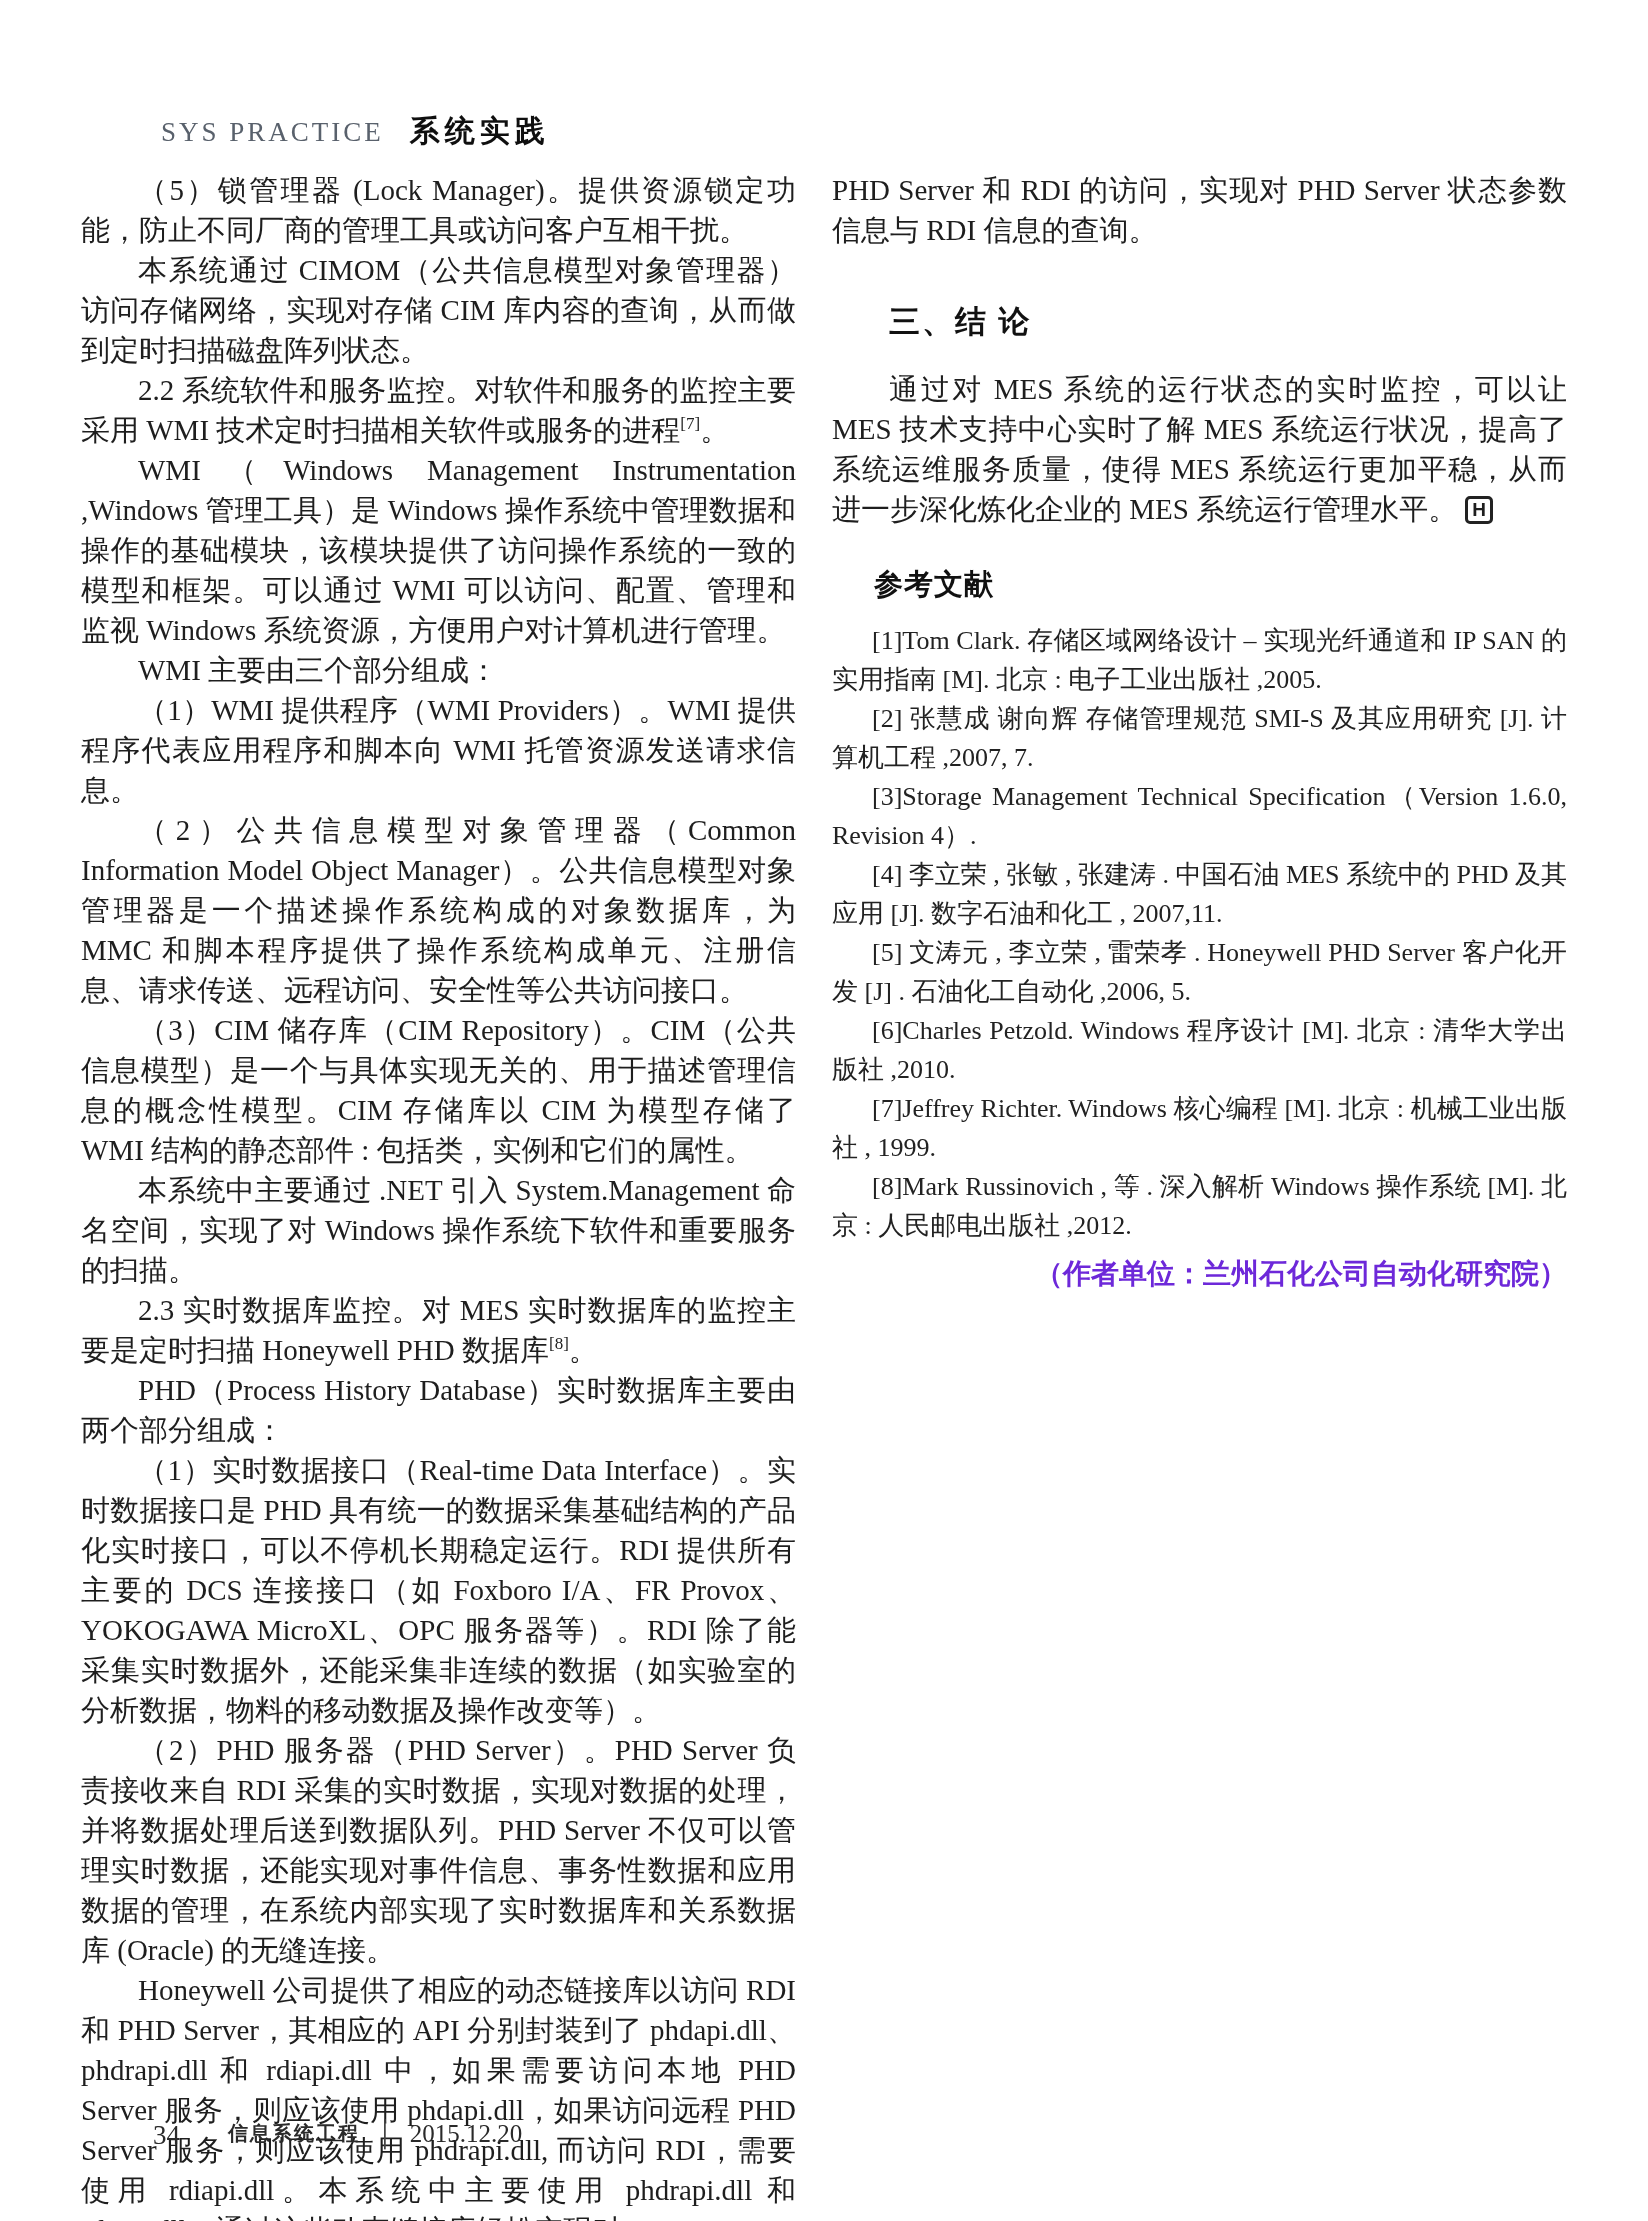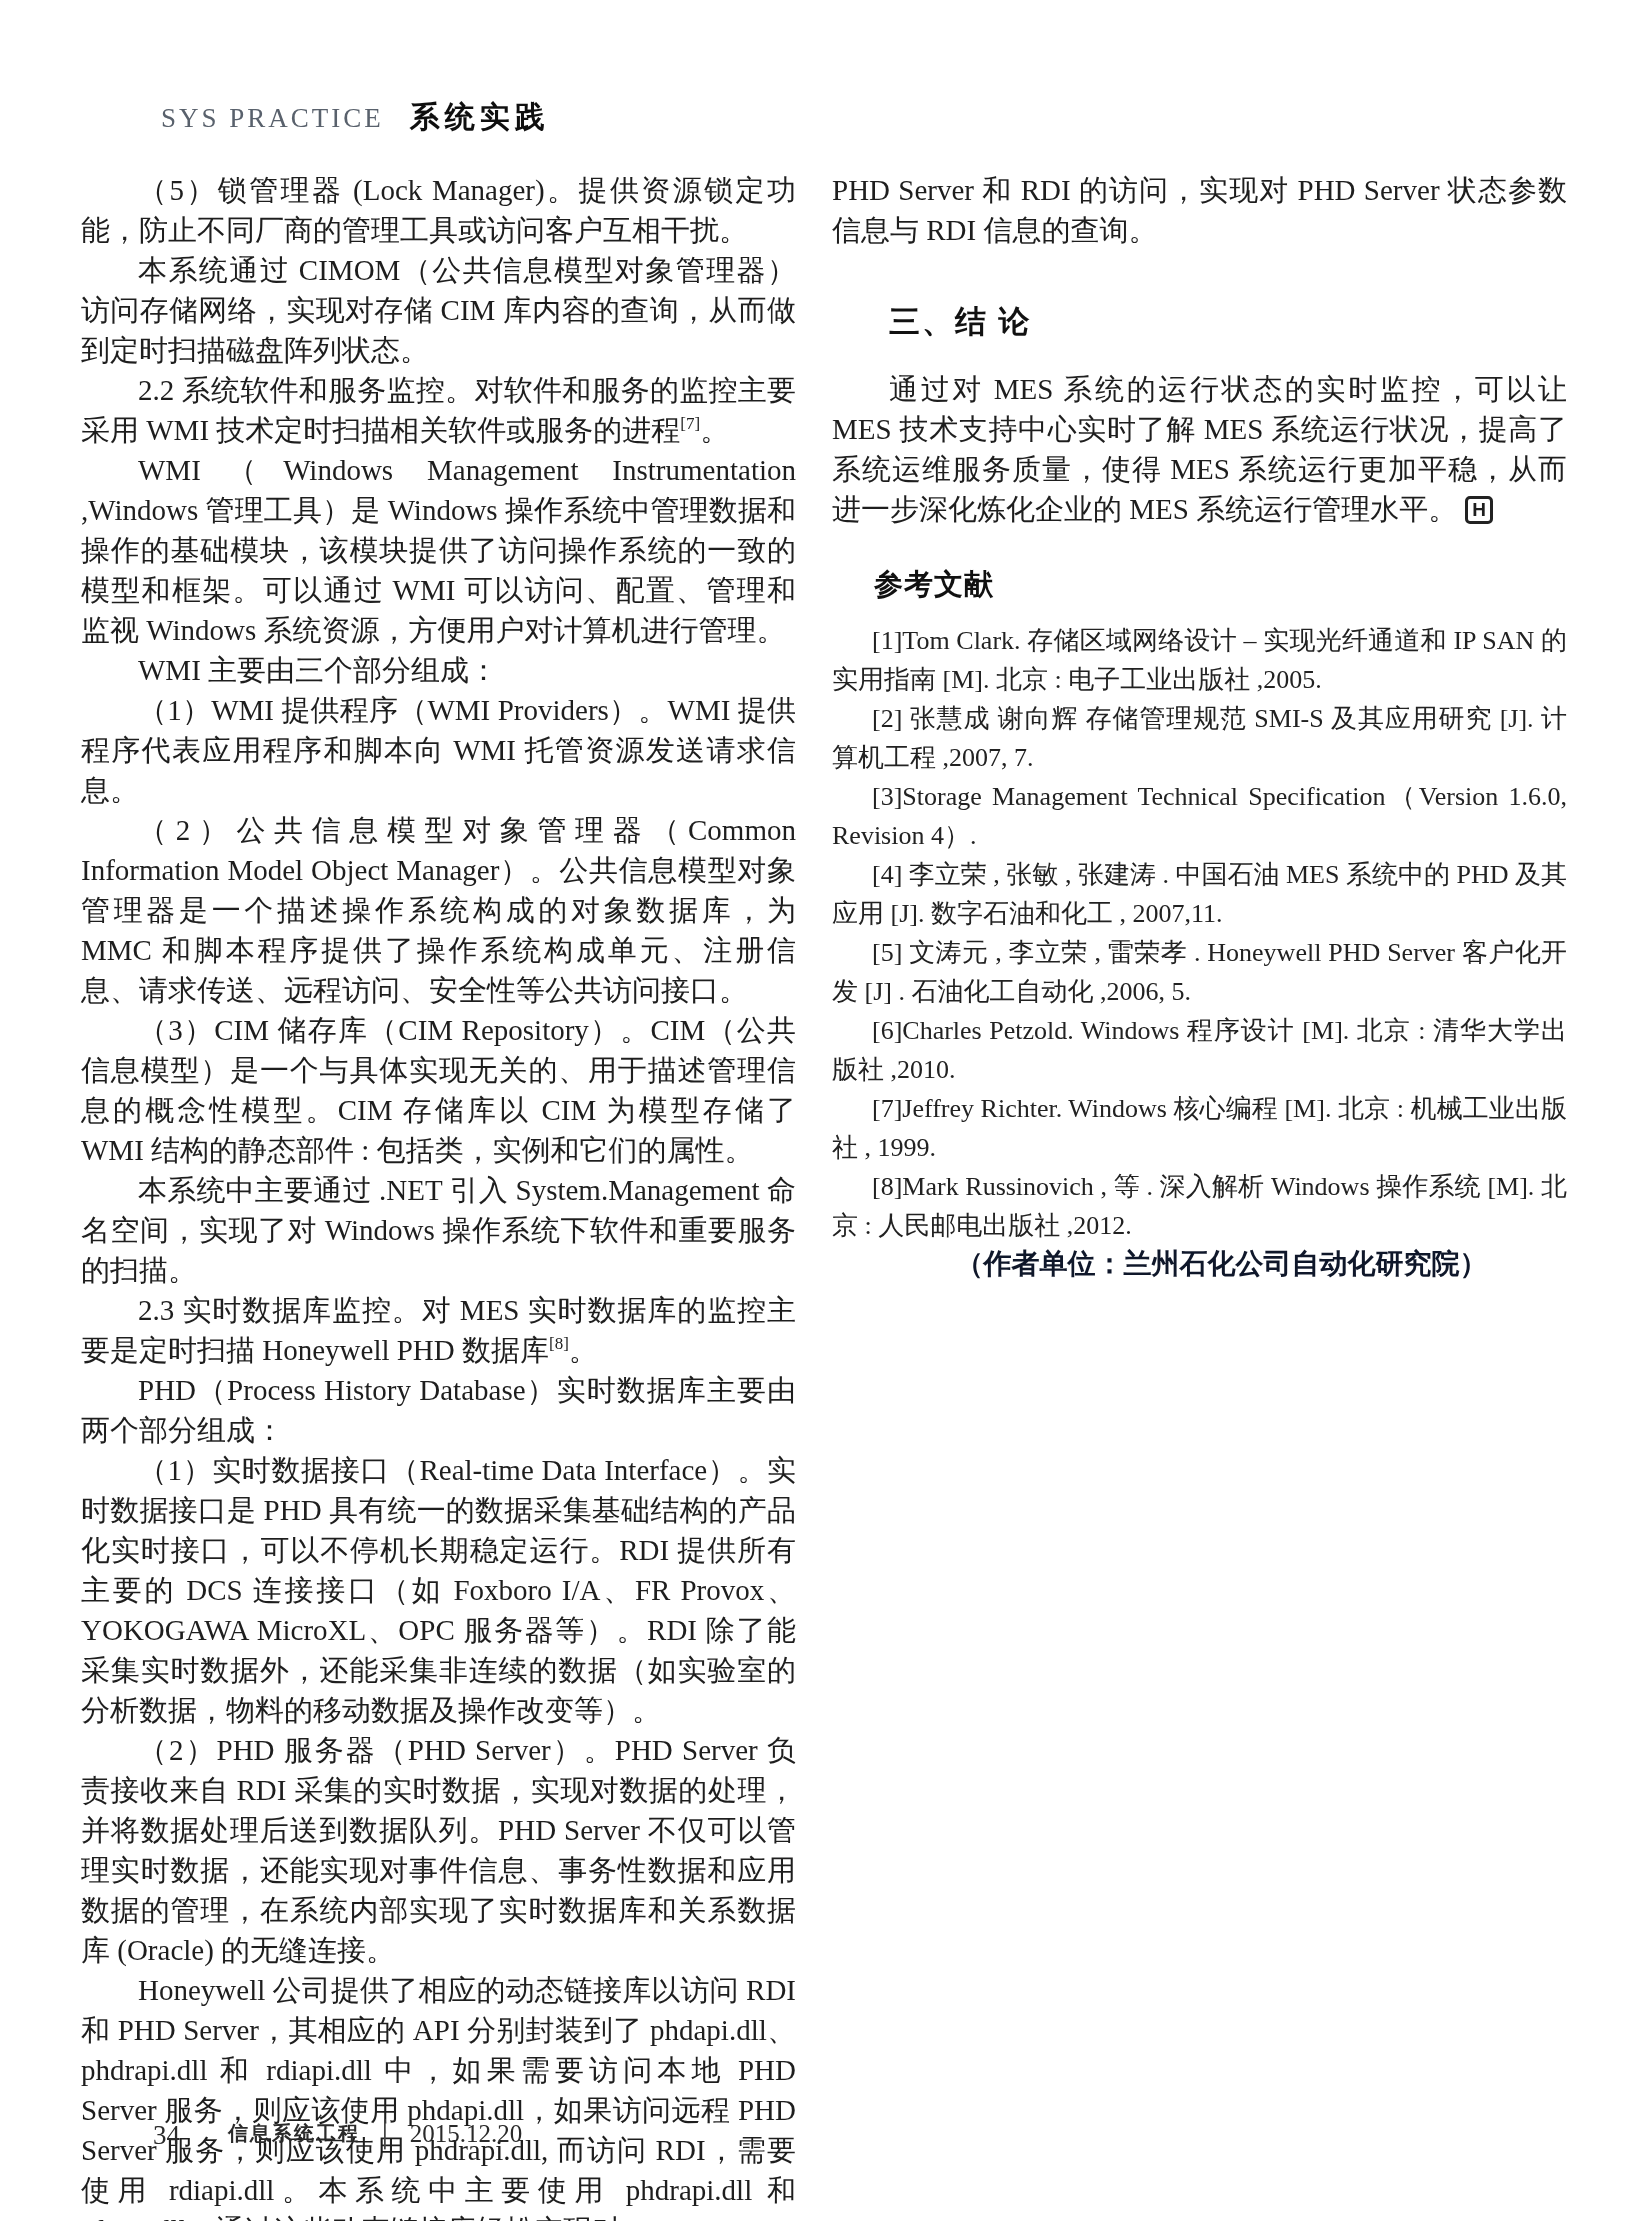--- a/index.html
+++ b/index.html
@@ -2,21 +2,21 @@
 <html><head>
 <meta charset="utf-8">
 <style>
   * { margin:0; padding:0; box-sizing:border-box; }
   html,body { background:#e8e8e8; }
   .page {
     position:relative; width:1648px; height:2222px; margin:0 auto;
     background:#ffffff; overflow:hidden;
     font-family:"Liberation Serif","DejaVu Serif",serif; color:#1e1e1e;
   }
-  .header { position:absolute; left:161px; top:97px; display:flex; align-items:baseline; gap:26px; }
+  .header { position:absolute; left:161px; top:111px; display:flex; align-items:baseline; gap:26px; }
   .journal-en { font-size:27px; color:#59616c; letter-spacing:3px; }
   .section-cn { font-size:30px; font-weight:bold; color:#0f0f0f;
     font-family:"Liberation Sans","DejaVu Sans",sans-serif; letter-spacing:5px;text-align:right; }
   .col { position:absolute; top:170px; text-align:justify; }
   .col-left  { left:81px;  width:715px; }
   .col-right { left:832px; width:735px; }
   .body-p { font-size:29px; line-height:40px; text-indent:57px; }
   .no-indent { text-indent:0; }
   sup.cite { font-size:17px; vertical-align:super; line-height:0; }
   .section-heading {
@@ -28,21 +28,21 @@
     font-size:19px; font-weight:bold; line-height:22px; border:3px solid #222;
     border-radius:5px; padding:0 4px; margin-left:8px; vertical-align:3px; text-indent:0;
   }
   .ref-heading {
     font-family:"Liberation Sans","DejaVu Sans",sans-serif; font-weight:bold;
     font-size:29px; color:#111; margin:36px 0 16px 42px; letter-spacing:1px;
   }
   .reference { font-size:26px; line-height:39px; text-indent:40px; color:#222; }
   .author-note {
     font-family:"Liberation Sans","DejaVu Sans",sans-serif; font-weight:bold;
-    font-size:28px; text-indent:44px; text-align:center; color:#0f172a;
+    font-size:28px; margin-top:10px; text-indent:44px; text-align:right; color:#6d28d9;
   }
   .watermark {
     position:absolute; left:35px; top:2134px; width:1580px; display:flex;
     justify-content:space-between; color:#bdbdbd; font-size:34px; white-space:nowrap;
   }
   .footer-line {
     position:absolute; left:119px; top:2120px; display:flex; align-items:flex-start;
     color:#2a2a2a; white-space:nowrap;margin-left:34px;
   }
   .page-number { font-size:27px; }

